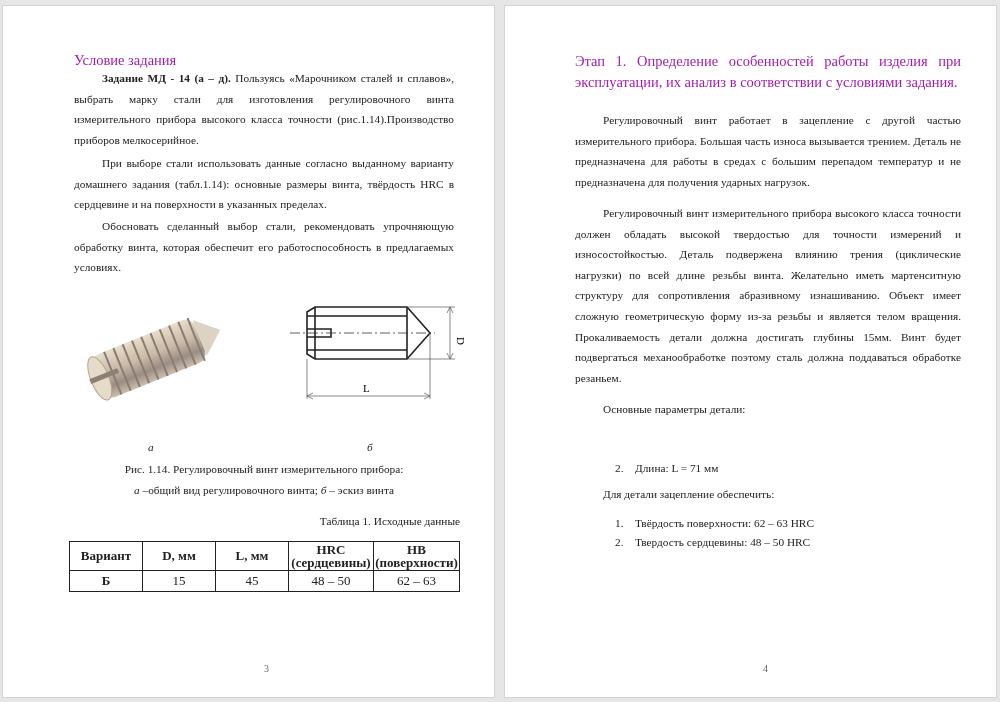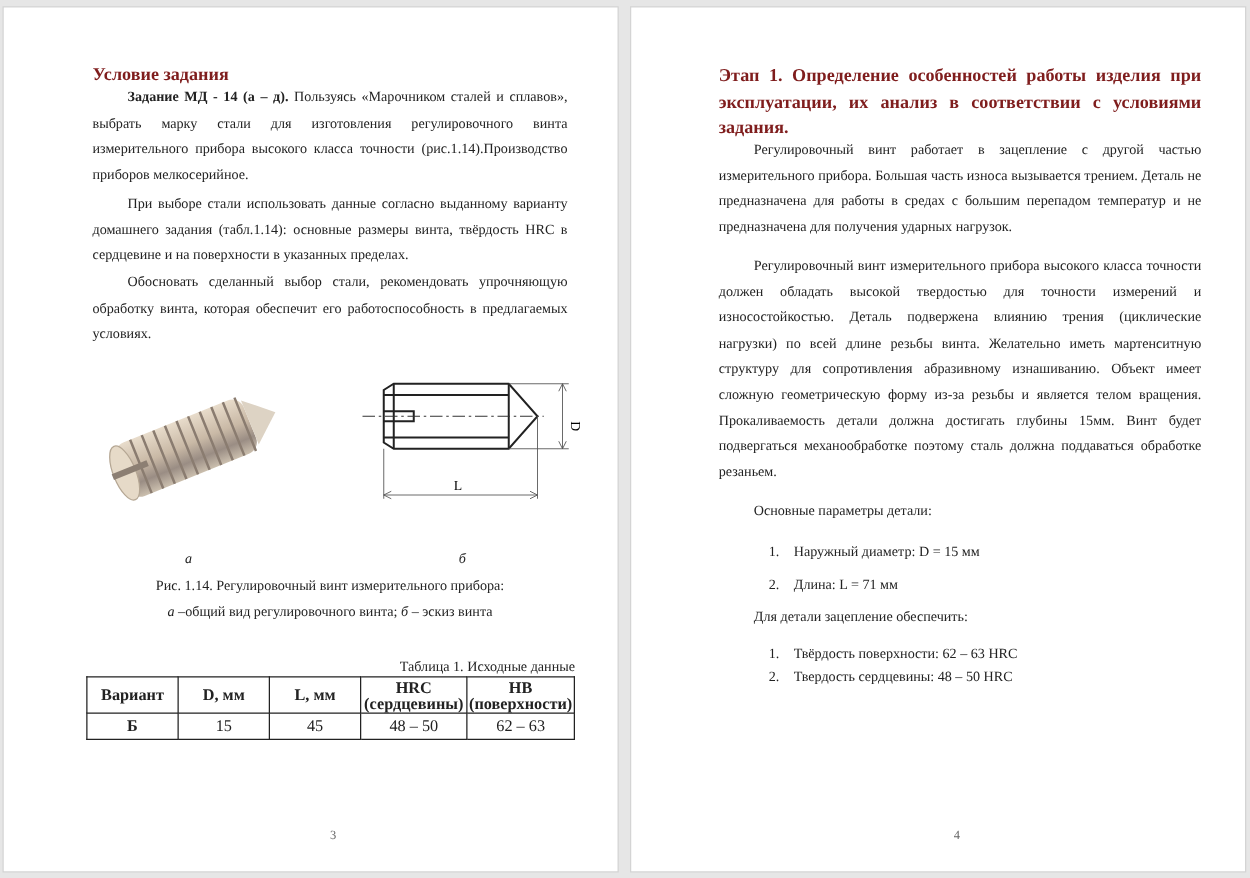--- a/index.html
+++ b/index.html
@@ -1,20 +1,20 @@
 <!DOCTYPE html>
 <html><head>
 <meta charset="utf-8">
 <style>
   html,body{margin:0;padding:0;}
   body{width:1000px;height:702px;background:#e6e6e6;position:relative;overflow:hidden;font-family:"Liberation Serif",serif;color:#222;}
   .page{position:absolute;top:6px;height:691px;background:#fff;box-shadow:0 0 0 1px #d4d4d4;}
   #page-left{left:3px;width:491px;}
   #page-right{left:505px;width:491px;}
-  .h{position:absolute;color:#7f1d1d;font-weight:bold;font-size:14.5px;font-family:"Liberation Serif",serif;}
+  .h{position:absolute;color:#a21caf;font-weight:normal;font-size:14.5px;font-family:"Liberation Serif",serif;}
   .p{position:absolute;font-size:11.3px;line-height:20.6px;text-align:justify;text-align-last:left;}
   .ind{text-indent:28px;}
   .pnum{position:absolute;font-size:10px;color:#666;}
   table{border-collapse:collapse;font-size:13px;}
   td{border:1.2px solid #222;text-align:center;padding:0;}
 </style>
 </head>
 <body>
 
 <div id="page-left" class="page">
@@ -56,21 +56,21 @@
       <path d="M162 14 L165 8 L168 14 M162 54 L165 60 L168 54 M28 94 L22 97 L28 100 M139 94 L145 97 L139 100"></path>
     </g>
     <text x="172" y="38" font-size="11" font-family="Liberation Serif, serif" transform="rotate(90 172 38)">D</text>
     <text x="78" y="93" font-size="11" font-family="Liberation Serif, serif">L</text>
   </svg>
 
   <div class="p" style="left:145px;top:431px;font-style:italic;">а</div>
   <div class="p" style="left:364px;top:431px;font-style:italic;">б</div>
   <div class="p" style="left:71px;top:453px;width:380px;text-align:right;text-align-last:center;">Рис. 1.14. Регулировочный винт измерительного прибора:</div>
   <div class="p" style="left:71px;top:474px;width:380px;text-align:center;text-align-last:center;"><i>а</i><span> –общий вид  регулировочного винта; </span><i>б</i><span> – эскиз винта</span></div>
-  <div class="p" style="left:71px;top:518px;width:386px;text-align-last:right;">Таблица 1. Исходные данные</div>
+  <div class="p" style="left:71px;top:505px;width:386px;text-align-last:right;">Таблица 1. Исходные данные</div>
 
   <table style="position:absolute;left:66px;top:535px;width:391px;">
     <tbody>
         <tr style="height:29px;font-weight:bold;">
       <td style="width:72px;">Вариант</td>
       <td style="width:72px;">D, мм</td>
       <td style="width:72px;">L, мм</td>
       <td style="width:84px;line-height:13px;">
             <div>HRC</div>
             <div>(сердцевины)</div>
@@ -91,19 +91,18 @@
     </table>
 
   <div class="pnum" style="left:261px;top:657px;">3</div>
 </div>
 
 <div id="page-right" class="page">
   <div class="h" style="left:70px;top:45px;width:386px;line-height:20.5px;text-align:justify;text-align-last:left;">Этап 1. Определение особенностей работы изделия при эксплуатации, их анализ в соответствии с условиями задания.</div>
   <div class="p ind" style="left:70px;top:104px;width:386px;">Регулировочный винт работает в зацепление с другой частью измерительного прибора. Большая часть износа вызывается трением. Деталь не предназначена для работы в средах с большим перепадом температур и не предназначена для получения ударных нагрузок.</div>
   <div class="p ind" style="left:70px;top:197px;width:386px;">Регулировочный винт измерительного прибора высокого класса точности должен обладать высокой твердостью для точности измерений  и износостойкостью. Деталь подвержена влиянию трения (циклические нагрузки) по всей длине резьбы винта. Желательно иметь мартенситную структуру для сопротивления абразивному изнашиванию. Объект имеет сложную геометрическую форму  из-за резьбы и является телом вращения. Прокаливаемость детали должна достигать глубины 15мм. Винт будет подвергаться механообработке поэтому сталь должна поддаваться обработке резаньем.</div>
   <div class="p" style="left:98px;top:393px;">Основные параметры детали:</div>
-  <div class="p" style="left:110px;top:426px;"><span style="display:inline-block;width:20px;">1.</span><span>Наружный диаметр: D = 15 мм</span></div>
   <div class="p" style="left:110px;top:452px;"><span style="display:inline-block;width:20px;">2.</span><span>Длина: L = 71 мм</span></div>
   <div class="p" style="left:98px;top:478px;">Для детали зацепление обеспечить:</div>
   <div class="p" style="left:110px;top:507px;"><span style="display:inline-block;width:20px;">1.</span><span>Твёрдость поверхности: 62 – 63 HRC</span></div>
   <div class="p" style="left:110px;top:526px;"><span style="display:inline-block;width:20px;">2.</span><span>Твердость сердцевины: 48 – 50 HRC</span></div>
   <div class="pnum" style="left:258px;top:657px;">4</div>
 </div>
 
 </body></html>

